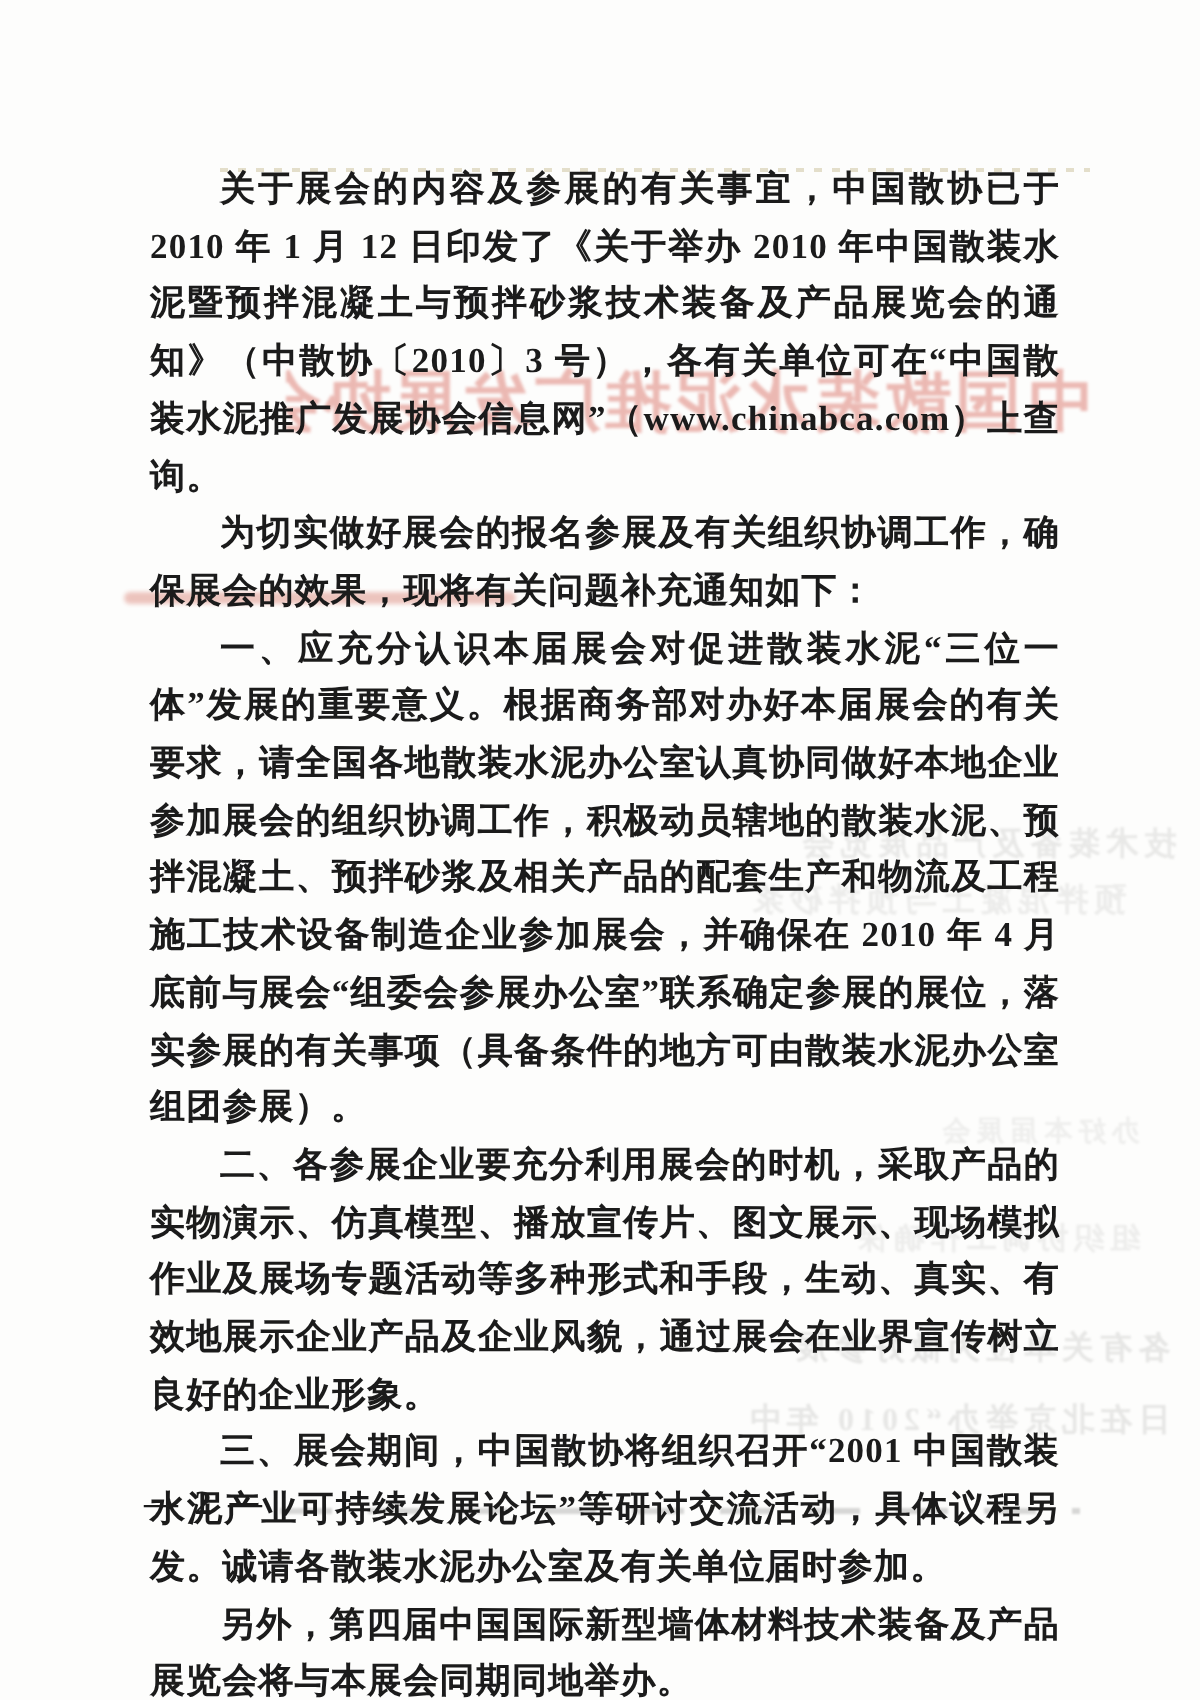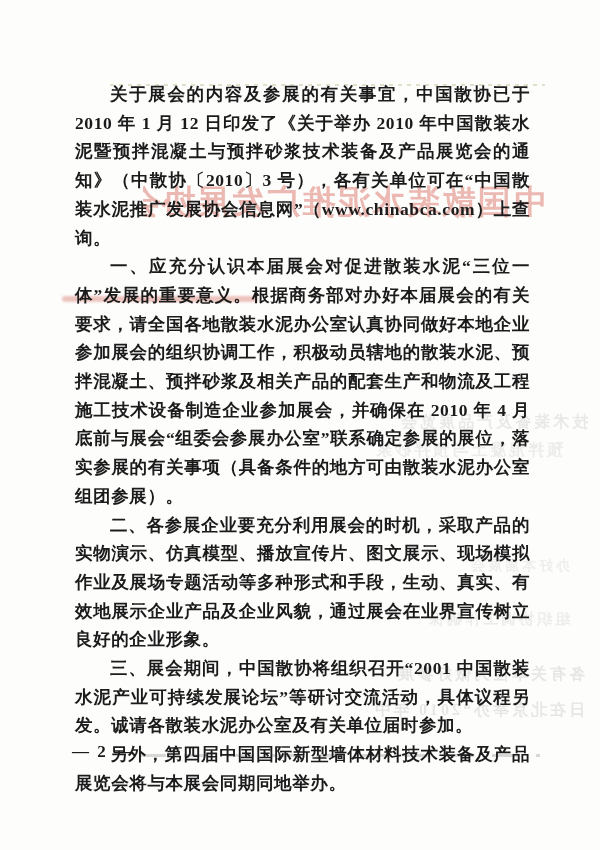--- a/index.html
+++ b/index.html
@@ -128,20 +128,21 @@
     <span class="bleed-frag frag-1">预拌混凝土与预拌砂浆</span>
     <span class="bleed-frag frag-2">办好本届展会</span>
     <span class="bleed-frag frag-3">组织协调工作确保</span>
     <span class="bleed-frag frag-4">各有关单位为做好参展</span>
     <span class="bleed-frag frag-5">日在北京举办“2010 年中</span>
     <div class="scan-dashline-bottom"></div>
   </div>
 
   <div class="text-layer">
     <p>关于展会的内容及参展的有关事宜，中国散协已于 2010 年 1 月 12 日印发了《关于举办 2010 年中国散装水泥暨预拌混凝土与预拌砂浆技术装备及产品展览会的通知》（中散协〔2010〕3 号），各有关单位可在“中国散装水泥推广发展协会信息网”（www.chinabca.com）上查询。</p>
+    <p>为切实做好展会的报名参展及有关组织协调工作，确保展会的效果，现将有关问题补充通知如下：</p>
     <p>一、应充分认识本届展会对促进散装水泥“三位一体”发展的重要意义。根据商务部对办好本届展会的有关要求，请全国各地散装水泥办公室认真协同做好本地企业参加展会的组织协调工作，积极动员辖地的散装水泥、预拌混凝土、预拌砂浆及相关产品的配套生产和物流及工程施工技术设备制造企业参加展会，并确保在 2010 年 4 月底前与展会“组委会参展办公室”联系确定参展的展位，落实参展的有关事项（具备条件的地方可由散装水泥办公室组团参展）。</p>
     <p>二、各参展企业要充分利用展会的时机，采取产品的实物演示、仿真模型、播放宣传片、图文展示、现场模拟作业及展场专题活动等多种形式和手段，生动、真实、有效地展示企业产品及企业风貌，通过展会在业界宣传树立良好的企业形象。</p>
     <p>三、展会期间，中国散协将组织召开“2001 中国散装水泥产业可持续发展论坛”等研讨交流活动，具体议程另发。诚请各散装水泥办公室及有关单位届时参加。</p>
     <p>另外，第四届中国国际新型墙体材料技术装备及产品展览会将与本展会同期同地举办。</p>
   </div>
 
   <div class="page-number">— 2 —</div>
 
 </div>
 

